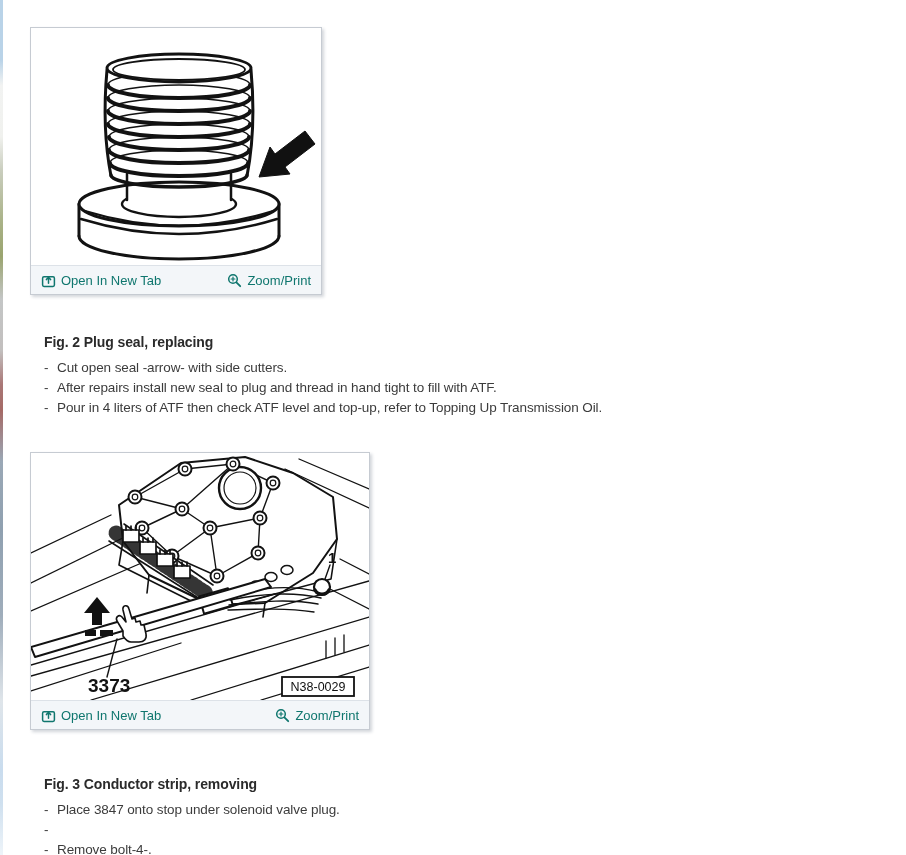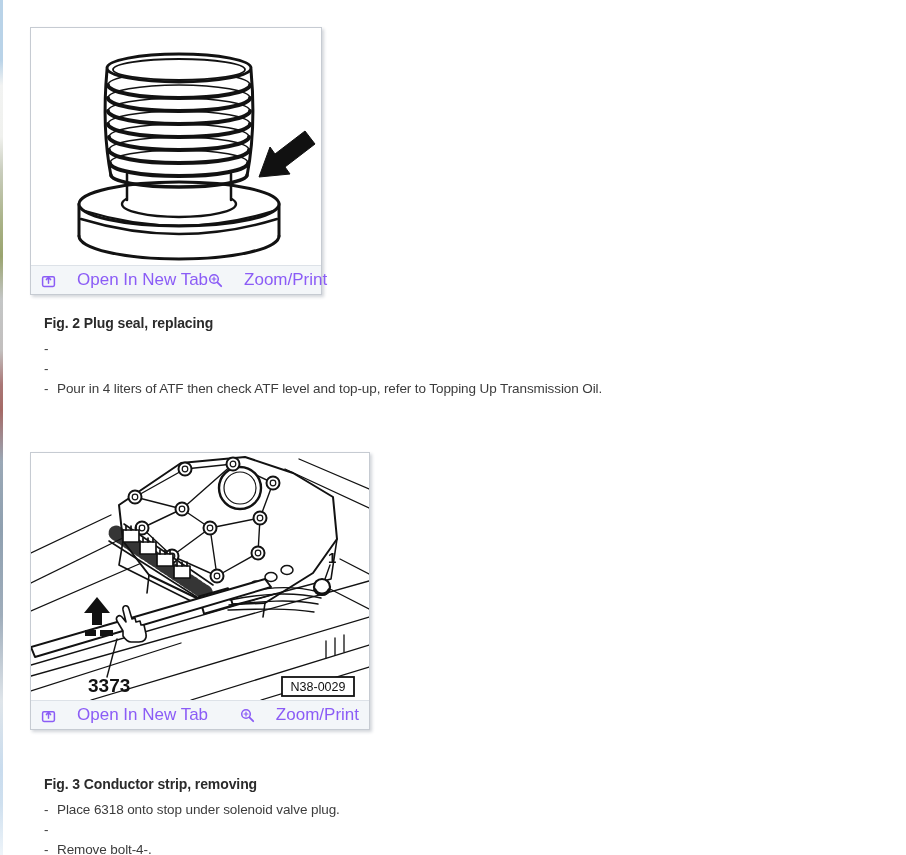--- a/index.html
+++ b/index.html
@@ -25,26 +25,26 @@
   #fig2-card { left:30px; top:27px;  width:292px; height:268px; }
   #fig3-card { left:30px; top:452px; width:340px; height:278px; }
   .figure-image { flex:1 1 auto; position:relative; overflow:hidden; background:#fff; }
   .figure-image svg { display:block; width:100%; height:100%; }
   .figure-footer {
     height:29px; flex:0 0 29px; background:#f3f6f9; border-top:1px solid #dde2e8;
     display:flex; align-items:center; justify-content:space-between;
     padding:0 10px; box-sizing:border-box;
   }
   .fig-link {
-    display:flex; align-items:center; gap:21px;
-    color:#8b5cf6; font-size:17px; text-decoration:none; cursor:pointer; white-space:nowrap;
+    display:flex; align-items:center; gap:5px;
+    color:#0f766e; font-size:13px; text-decoration:none; cursor:pointer; white-space:nowrap;
   }
   .fig-link .icn { display:flex; align-items:center; }
   .caption-block { position:absolute; left:44px; }
-  #caption2 { top:315px; width:700px; }
+  #caption2 { top:334px; width:700px; }
   #caption3 { top:769px; width:700px;margin-top:7px; }
   .caption-heading {
     margin:0 0 8px 0; font-size:14px; font-weight:bold; color:#2b2b2b; letter-spacing:-0.1px;
   }
   .bullet-row {
     display:flex; font-size:13.5px; line-height:20px; color:#3c3c3c; letter-spacing:-0.1px;
   }
   .bullet-marker { flex:0 0 13px; }
   .lineart { stroke:#121212; fill:none; stroke-linecap:round; stroke-linejoin:round; }
   svg text { font-family:"Liberation Sans", sans-serif; fill:#111; }
@@ -118,23 +118,25 @@
         </span>
         <span>Zoom/Print</span>
       </a>
     </div>
   </section>
 
   <div class="caption-block" id="caption2">
     <h3 class="caption-heading">Fig. 2 Plug seal, replacing</h3>
     <div class="bullet-row">
       <span class="bullet-marker">-</span>
-    </div>
-    <div class="bullet-row">
-      <span class="bullet-marker">-</span>
+      <span>Cut open seal -arrow- with side cutters.</span>
+    </div>
+    <div class="bullet-row">
+      <span class="bullet-marker">-</span>
+      <span>After repairs install new seal to plug and thread in hand tight to fill with ATF.</span>
     </div>
     <div class="bullet-row">
       <span class="bullet-marker">-</span>
       <span>Pour in 4 liters of ATF then check ATF level and top-up, refer to Topping Up Transmission Oil.</span>
     </div>
   </div>
 
   <section class="figure-card" id="fig3-card">
     <div class="figure-image">
       <svg viewBox="0 0 338 247">
@@ -280,21 +282,21 @@
         </span>
         <span>Zoom/Print</span>
       </a>
     </div>
   </section>
 
   <div class="caption-block" id="caption3">
     <h3 class="caption-heading">Fig. 3 Conductor strip, removing</h3>
     <div class="bullet-row">
       <span class="bullet-marker">-</span>
-      <span>Place 6318 onto stop under solenoid valve plug.</span>
+      <span>Place 3847 onto stop under solenoid valve plug.</span>
     </div>
     <div class="bullet-row">
       <span class="bullet-marker">-</span>
     </div>
     <div class="bullet-row">
       <span class="bullet-marker">-</span>
       <span>Remove bolt-4-.</span>
     </div>
   </div>
 </div>

